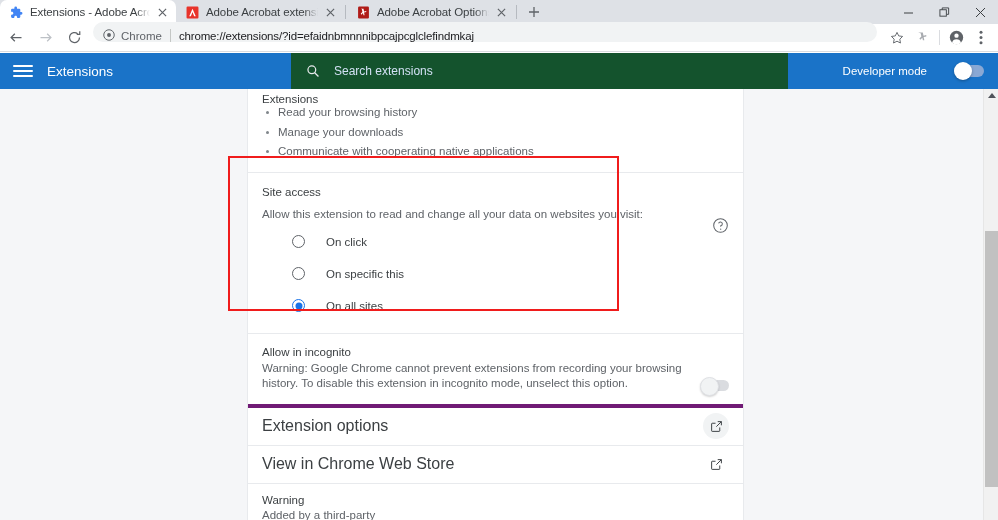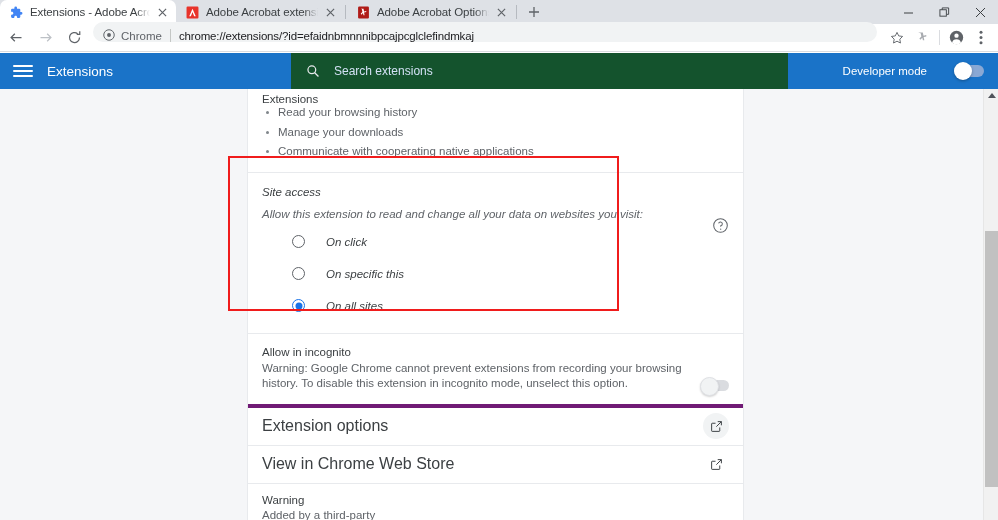--- a/index.html
+++ b/index.html
@@ -132,21 +132,21 @@
   .perm-list li {
     font-size:11.5px; color:#5f6368; padding-left:16px; position:relative;
     line-height:14.5px; margin-bottom:5px;
   }
   .perm-list li::before {
     content:""; position:absolute; left:4px; top:6px;
     width:3px; height:3px; background:#80868b; border-radius:50%;
   }
 
   .sa-wrap { padding: 13px 14px 16px 14px; border-bottom:1px solid #e8eaed;
-     position:relative;font-style:italic; }
+     position:relative; }
   .sa-title { font-size:11.5px; color:#3c4043; }
   .sa-desc { font-size:11.5px; color:#5f6368; margin-top:10px; }
   .radios { margin-top:11px; }
   .radio-row { display:flex; align-items:center; height:22px; margin-bottom:10px; }
   .radio-row:last-child { margin-bottom:0; }
   .radio {
     width:13px; height:13px; border-radius:50%; border:1.6px solid #5f6368;
     margin-left:30px; flex:0 0 13px; position:relative; background:#fff;
   }
   .radio.checked { border-color:#1a73e8; }

